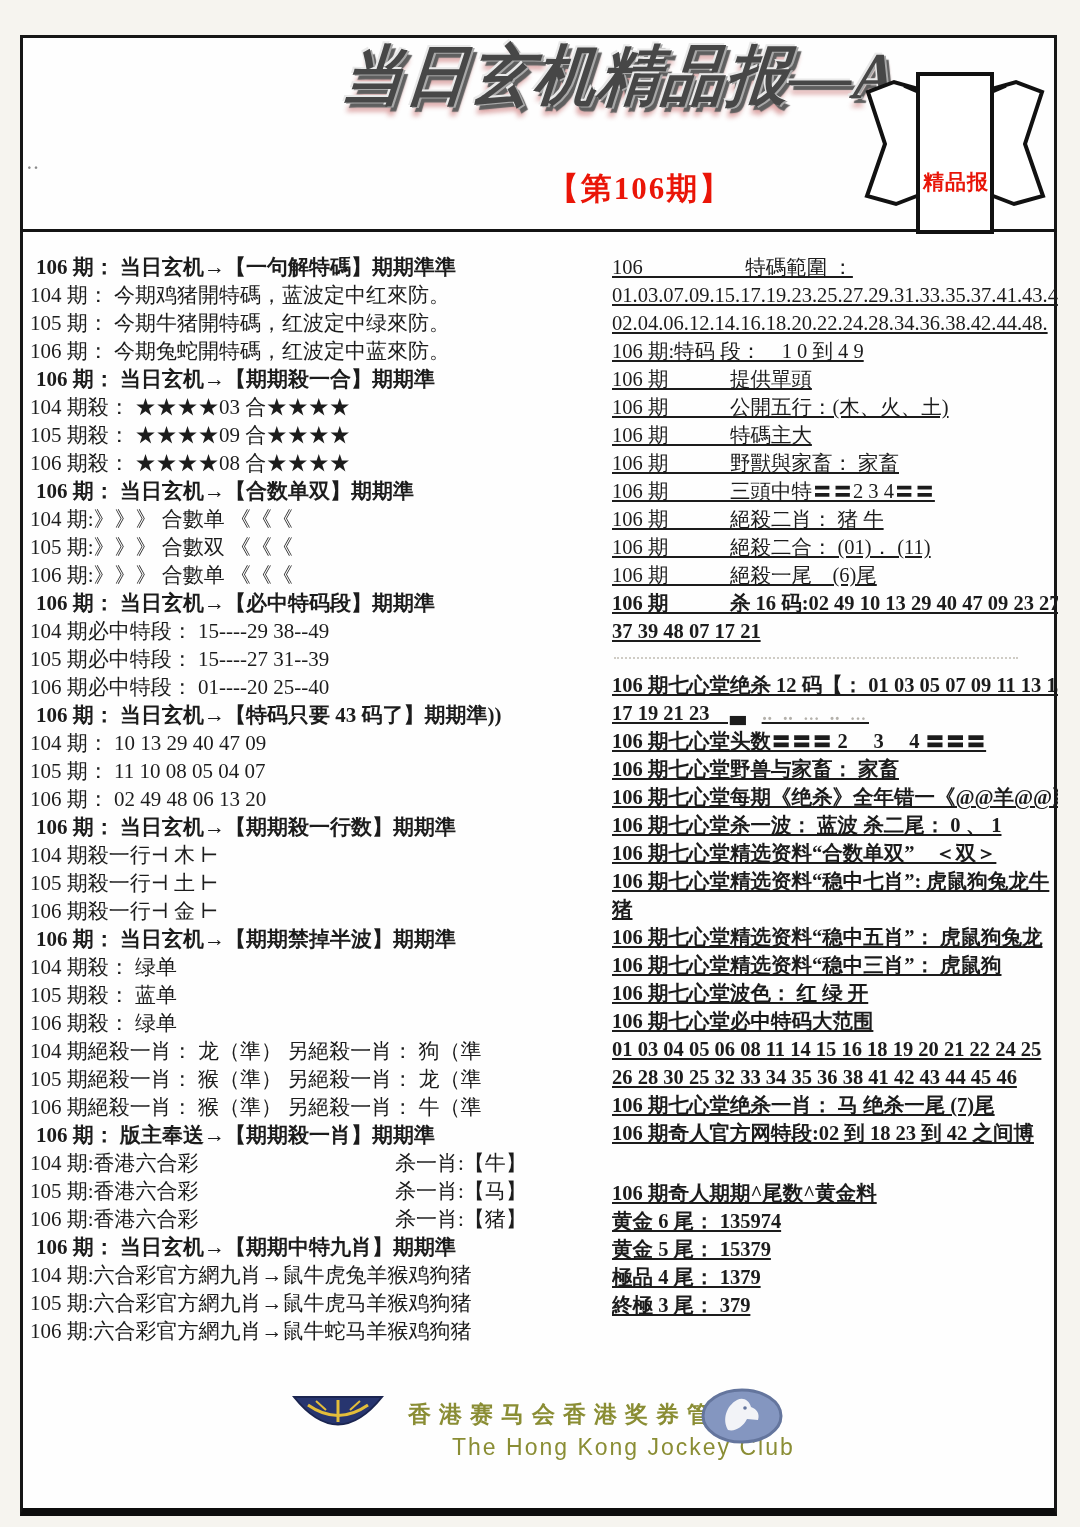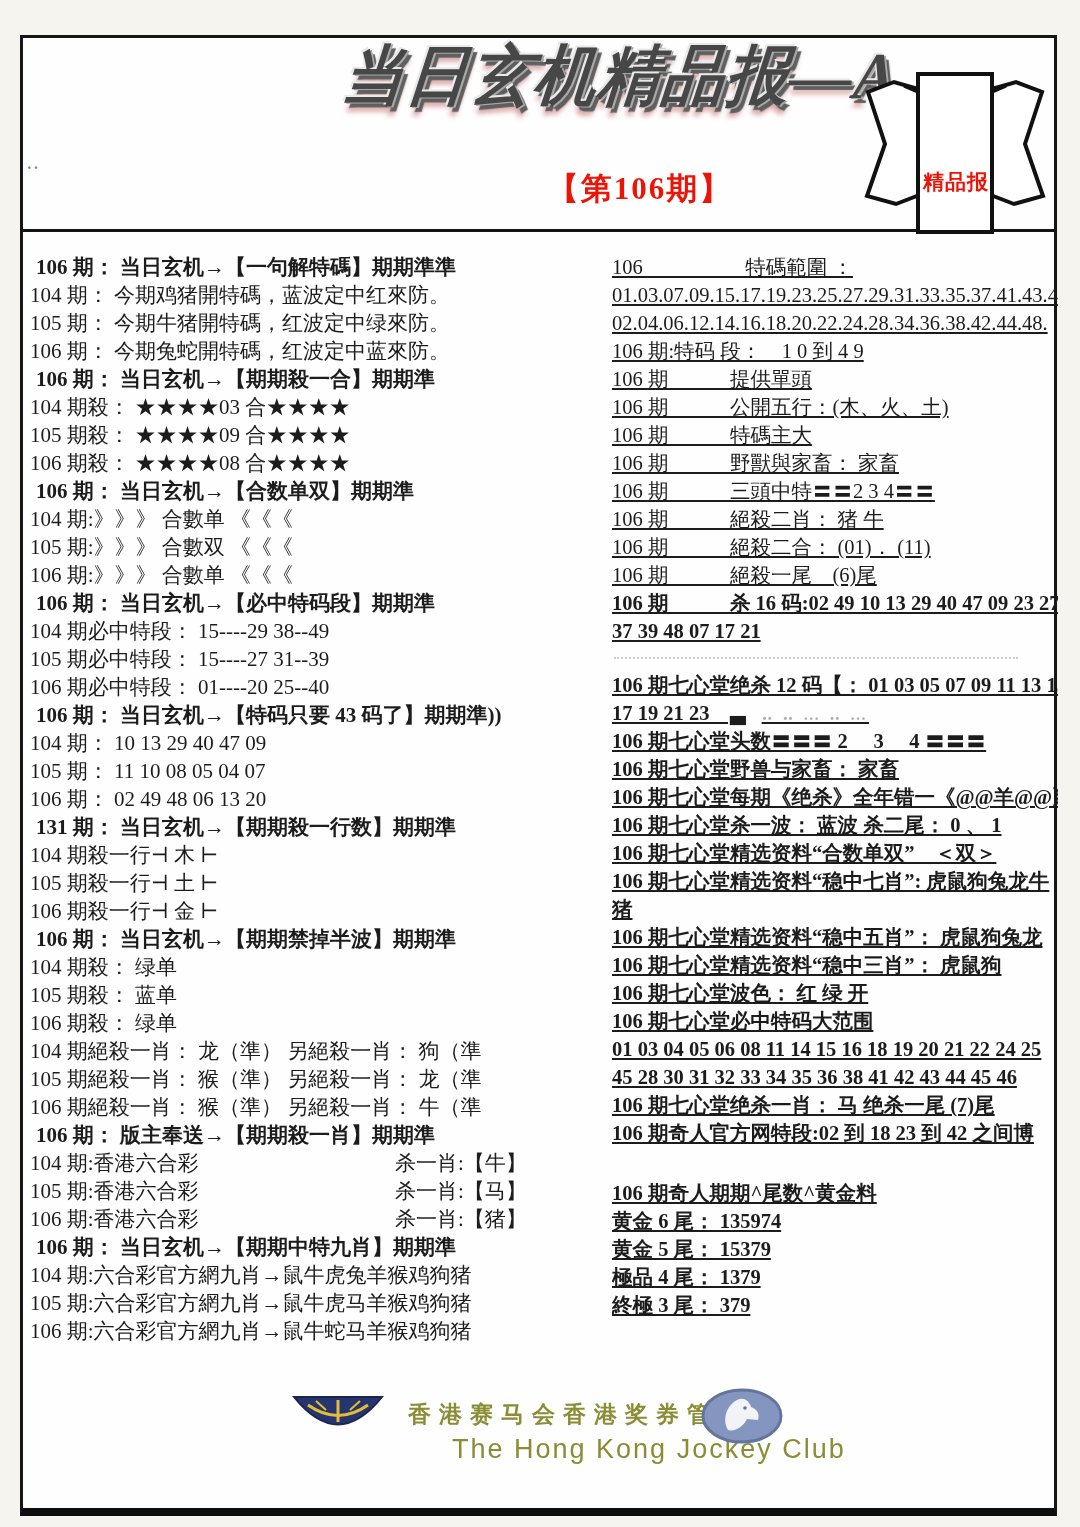--- a/index.html
+++ b/index.html
@@ -28,21 +28,21 @@
   .row.b{font-weight:700;padding-left:6px;}
   #right-col .row.b{padding-left:0;}
   .row .r{position:absolute;left:365px;font-weight:400;}
   .row.gap{height:26px;}
   .row.gap2{height:32px;}
   .row.dotline::after{content:"";position:absolute;left:2px;right:40px;top:12px;
                       border-top:2px dotted #cfccc5;}
   .marks{color:#b3b0aa;margin-left:16px;font-size:16px;letter-spacing:3px;}
   .footer-cn{position:absolute;left:408px;top:1399px;font-size:23px;font-weight:700;
              color:#8a8d34;letter-spacing:8px;white-space:nowrap;}
-  .footer-en{position:absolute;left:452px;top:1434px;font-size:27px;color:#8a8d34;
+  .footer-en{position:absolute;left:452px;top:1434px;font-size:23px;color:#8a8d34;
              font-family:"Liberation Sans","DejaVu Sans",sans-serif;letter-spacing:2px;
              white-space:nowrap;}
   .bowl-logo{position:absolute;left:292px;top:1392px;}
   .horse-logo{position:absolute;left:700px;top:1388px;}
 </style>
 </head>
 <body>
 
 <div class="stage">
 
@@ -79,21 +79,21 @@
       <div class="row"><span class="t">105 期:》》》 合數双 《《《</span></div>
       <div class="row"><span class="t">106 期:》》》 合數单 《《《</span></div>
       <div class="row b"><span class="t">106 期： 当日玄机→【必中特码段】期期準</span></div>
       <div class="row"><span class="t">104 期必中特段：  15----29 38--49</span></div>
       <div class="row"><span class="t">105 期必中特段：  15----27 31--39</span></div>
       <div class="row"><span class="t">106 期必中特段：  01----20 25--40</span></div>
       <div class="row b"><span class="t">106 期： 当日玄机→【特码只要 43 码了】期期準))</span></div>
       <div class="row"><span class="t">104 期： 10 13 29 40 47 09</span></div>
       <div class="row"><span class="t">105 期： 11 10 08 05 04 07</span></div>
       <div class="row"><span class="t">106 期： 02 49 48 06 13 20</span></div>
-      <div class="row b"><span class="t">131 期： 当日玄机→【期期殺一行数】期期準</span></div>
+      <div class="row b"><span class="t">106 期： 当日玄机→【期期殺一行数】期期準</span></div>
       <div class="row"><span class="t">104 期殺一行⊣ 木 ⊢</span></div>
       <div class="row"><span class="t">105 期殺一行⊣ 土 ⊢</span></div>
       <div class="row"><span class="t">106 期殺一行⊣ 金 ⊢</span></div>
       <div class="row b"><span class="t">106 期： 当日玄机→【期期禁掉半波】期期準</span></div>
       <div class="row"><span class="t">104 期殺： 绿单</span></div>
       <div class="row"><span class="t">105 期殺： 蓝单</span></div>
       <div class="row"><span class="t">106 期殺： 绿单</span></div>
       <div class="row"><span class="t">104 期絕殺一肖： 龙（準） 另絕殺一肖： 狗（準</span></div>
       <div class="row"><span class="t">105 期絕殺一肖： 猴（準） 另絕殺一肖： 龙（準</span></div>
       <div class="row"><span class="t">106 期絕殺一肖： 猴（準） 另絕殺一肖： 牛（準</span></div>
@@ -130,21 +130,21 @@
       <div class="row b"><span class="t">106 期七心堂每期《绝杀》全年错一《@@羊@@》</span></div>
       <div class="row b"><span class="t">106 期七心堂杀一波： 蓝波  杀二尾： 0 、 1</span></div>
       <div class="row b"><span class="t">106 期七心堂精选资料“合数单双”　＜双＞</span></div>
       <div class="row b"><span class="t">106 期七心堂精选资料“稳中七肖”: 虎鼠狗兔龙牛</span></div>
       <div class="row b"><span class="t">猪</span></div>
       <div class="row b"><span class="t">106 期七心堂精选资料“稳中五肖”： 虎鼠狗兔龙</span></div>
       <div class="row b"><span class="t">106 期七心堂精选资料“稳中三肖”： 虎鼠狗</span></div>
       <div class="row b"><span class="t">106 期七心堂波色： 红  绿  开</span></div>
       <div class="row b"><span class="t">106 期七心堂必中特码大范围</span></div>
       <div class="row b"><span class="t">01 03 04 05 06 08 11 14 15 16 18 19 20 21 22 24 25</span></div>
-      <div class="row b"><span class="t">45 28 30 31 32 33 34 35 36 38 41 42 43 44 45 46</span></div>
+      <div class="row b"><span class="t">26 28 30 25 32 33 34 35 36 38 41 42 43 44 45 46</span></div>
       <div class="row b"><span class="t">106 期七心堂绝杀一肖： 马  绝杀一尾  (7)尾</span></div>
       <div class="row b"><span class="t">106 期奇人官方网特段:02 到 18 23 到 42 之间博</span></div>
       <div class="row gap2"></div>
       <div class="row b"><span class="t">106 期奇人期期^尾数^黄金料</span></div>
       <div class="row b"><span class="t">黄金 6 尾： 135974</span></div>
       <div class="row b"><span class="t">黄金 5 尾： 15379</span></div>
       <div class="row b"><span class="t">極品 4 尾： 1379</span></div>
       <div class="row b"><span class="t">終極 3 尾： 379</span></div>
     </div>
 

